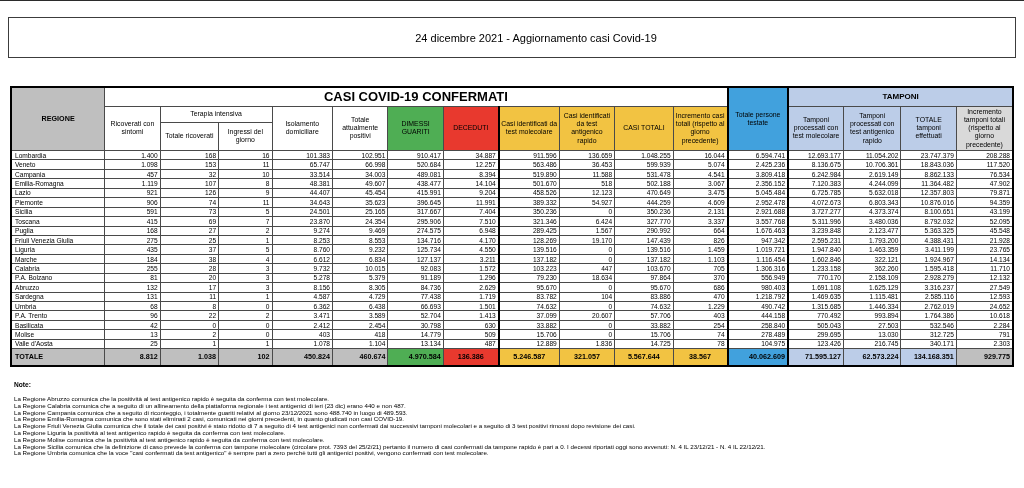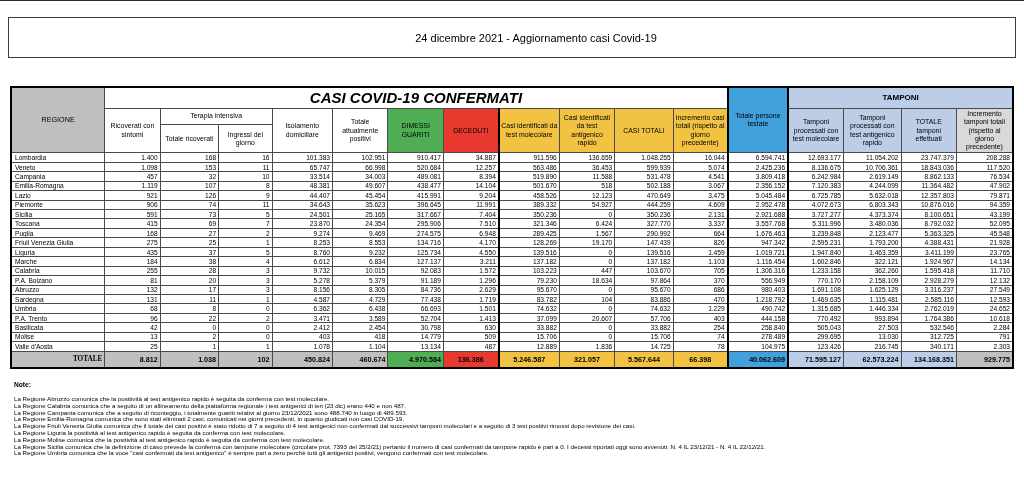--- a/index.html
+++ b/index.html
@@ -18,30 +18,30 @@
     border-collapse:collapse;table-layout:fixed;
     border:2px solid #000;
   }
   table.main th, table.main td{
     border:1px solid #4a4a4a;overflow:hidden;box-sizing:border-box;
   }
   thead th{
     font-weight:normal;font-size:6.9px;line-height:1.2;padding:1px;
     text-align:center;vertical-align:middle;background:#fff;
   }
-  th.band-casi{font-weight:bold;font-size:15px;height:15px;font-style:italic;}
+  th.band-casi{font-weight:bold;font-size:13px;height:15px;}
   th.band-tamponi{font-weight:bold;font-size:8px;height:15px;margin-left:19px;}
-  th.regione-h{font-weight:normal;font-size:7.2px;}
+  th.regione-h{font-weight:bold;font-size:7.2px;}
   tbody td{
     font-size:6.6px;height:9.45px;padding:0 2px;text-align:right;
     white-space:nowrap;vertical-align:middle;background:#fff;
   }
   tbody td.name{text-align:left;padding-left:3px;}
   tr.tot td{font-weight:bold;font-size:7.2px;height:17px;}
-  tr.tot td.name{text-align:right;font-family:Liberation Serif, serif;}
+  tr.tot td.name{text-align:left;}
   .bg-gray{background:#BFBFBF !important;}
   .bg-lgray{background:#D9D9D9 !important;}
   .bg-green{background:#4FAE54 !important;}
   .bg-red{background:#E8392E !important;text-align:center;}
   .bg-yellow{background:#F2C342 !important;text-align:center;}
   .bg-blue{background:#41A1DD !important;margin-top:36px;}
   .bg-peri{background:#BCCDE8 !important;}
   .bL2{border-left:2px solid #000 !important;}
   .bR2{border-right:2px solid #000 !important;}
   .notes{position:absolute;left:14px;top:380px;right:8px;}
@@ -508,21 +508,21 @@
         <td class="num bg-gray">8.812</td>
         <td class="num bg-gray">1.038</td>
         <td class="num bg-gray">102</td>
         <td class="num bg-gray">450.824</td>
         <td class="num bg-gray">460.674</td>
         <td class="num bg-green">4.970.584</td>
         <td class="num bg-red">136.386</td>
         <td class="num bg-yellow bL2">5.246.587</td>
         <td class="num bg-yellow">321.057</td>
         <td class="num bg-yellow">5.567.644</td>
-        <td class="num bg-yellow">66.398</td>
+        <td class="num bg-yellow">38.567</td>
         <td class="num bg-blue bL2 bR2">40.062.609</td>
         <td class="num bg-peri">71.595.127</td>
         <td class="num bg-peri">62.573.224</td>
         <td class="num bg-peri">134.168.351</td>
         <td class="num bg-gray">929.775</td>
       </tr>
     </tbody>
 </table>
 
 <div class="notes">

